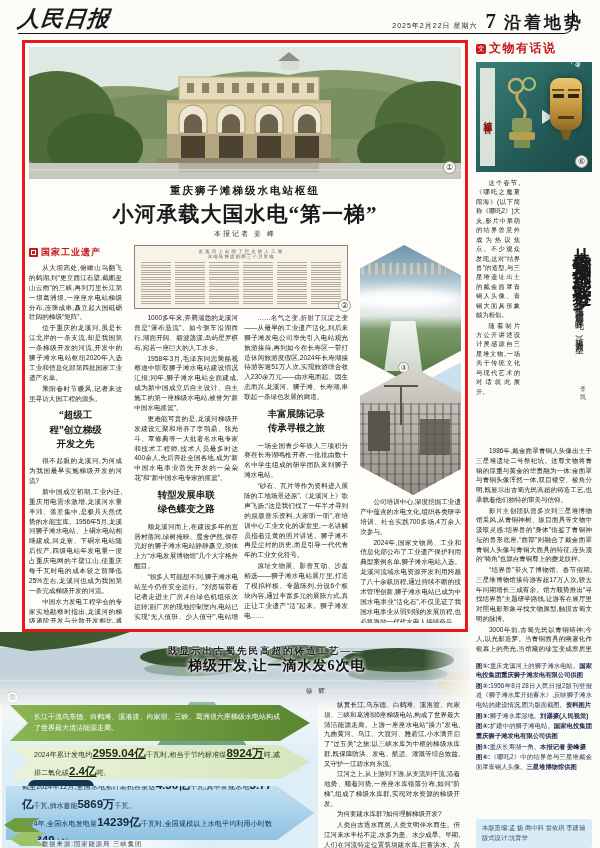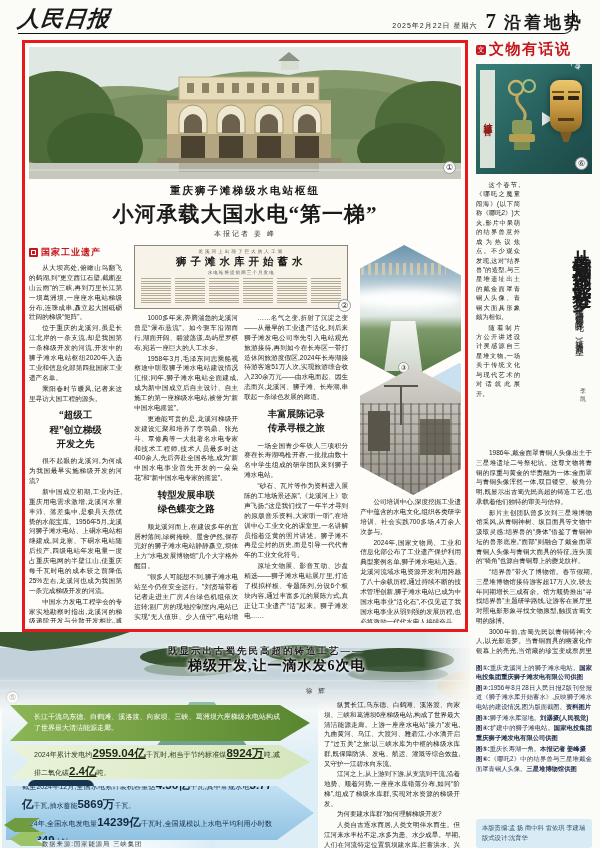--- a/index.html
+++ b/index.html
@@ -64,21 +64,21 @@
   .hex2{left:-6px;top:122px;width:118px;height:128px;background:linear-gradient(180deg,#d8d5cf,#938f86);}
   .hex2 .scaff{position:absolute;left:0;top:36px;right:0;bottom:0;opacity:.65;
     background:repeating-linear-gradient(90deg,rgba(55,50,42,.55) 0 2px,transparent 2px 8px),
                repeating-linear-gradient(rgba(55,50,42,.35) 0 2px,transparent 2px 10px);}
   .hex2 .blk{position:absolute;background:#5a554a;}
 
   
   .rcol{position:absolute;left:476px;top:40px;width:116px;height:808px;display:flex;flex-direction:column;overflow:hidden;}
   .rtag{display:flex;align-items:center;gap:3px;}
   .rtagicon{width:10px;height:10px;background:#c5161d;border-radius:2px;color:#fff;font-size:7px;line-height:10px;text-align:center;flex:none;}
-  .rtaglabel{color:#c5161d;font-weight:bold;font-size:15px;letter-spacing:1.5px;}
+  .rtaglabel{color:#c5161d;font-weight:bold;font-size:12px;letter-spacing:1.5px;}
   .artifact{position:relative;margin-top:5px;height:110px;background:linear-gradient(135deg,#39807a 0%,#245a57 60%,#1c4846 100%);overflow:hidden;}
   .art-strip{position:absolute;left:4px;top:6px;bottom:6px;width:15px;background:rgba(232,238,228,.92);
      display:flex;align-items:center;justify-content:center;}
   .vert{writing-mode:vertical-rl;text-orientation:upright;}
   .art-strip span{font-size:9px;font-weight:bold;color:#8b1a12;letter-spacing:2px;}
   .bronze{position:absolute;left:28px;top:14px;}
   .art-arrow{position:absolute;left:66px;top:48px;width:0;height:0;border:7px solid transparent;border-left:11px solid rgba(255,255,255,.85);}
   .mask{position:absolute;right:10px;top:16px;width:32px;height:52px;border-radius:9px 9px 12px 12px;
     background:linear-gradient(180deg,#ecc76d,#c2923c 60%,#8f6a25);box-shadow:0 0 6px rgba(0,0,0,.4);}
   .mask .eye{position:absolute;top:16px;width:11px;height:4px;background:#2e2310;border-radius:1px;}
@@ -230,21 +230,20 @@
         <p class="p">乘阳春时节暖风,记者来这里寻访大国工程的源头。</p>
         <div class="subhead serif">“超级工程”创立梯级开发之先</div>
         <p class="p">很不起眼的龙溪河,为何成为我国最早实施梯级开发的河流?</p>
         <p class="p">新中国成立初期,工业内迁,重庆用电需求激增,龙溪河水量丰沛、落差集中,是极具天然优势的水能宝库。1956年5月,龙溪河狮子滩水电站、上硐水电站相继建成,回龙寨、下硐水电站随后投产,四级电站年发电量一度占重庆电网的半壁江山,使重庆每千瓦时电的成本较之前降低25%左右,龙溪河也成为我国第一条完成梯级开发的河流。</p>
         <p class="p">中国水力发电工程学会的专家实地勘察时指出,龙溪河的梯级递阶开发与分散开发相比,减少弃水损失、通盘规划,梯上游水库控制调节,调节性能好,减轻了下游的防洪、施工导流等工程,可节约投资;倚靠同一个施工基地、调度机构和设备,减少了“额外费用”;多梯级水电站同时兴建,在统一指挥部调度下可在较短时间内相继建成发电,资金回收快、工程投资很快得到了回报。</p>
       </div>
 
       <div class="cmid">
         <div class="clip">
           <div class="clip-top">龙溪河上出现了巨大的人工湖</div>
-          <div class="clip-head serif">狮子滩水库开始蓄水</div>
           <div class="clip-sub">水电站将提前两三个月发电</div>
           <div class="fauxtext"></div>
           <span class="cnum" style="right:-4px;bottom:-4px;">②</span>
         </div>
         <div class="midcols">
           <div class="col">
             <p class="p">1000多年来,奔腾湍急的龙溪河曾是“瀑布悬流”。如今驱车沿湖而行,湖面开阔、碧波荡漾,岛屿星罗棋布,宛若一座巨大的人工水乡。</p>
             <p class="p">1958年3月,毛泽东同志乘船视察途中听取狮子滩水电站建设情况汇报;同年,狮子滩水电站全面建成,成为新中国成立后自主设计、自主施工的第一座梯级水电站,被誉为“新中国水电摇篮”。</p>
             <p class="p">更难能可贵的是,龙溪河梯级开发建设汇聚和培养了李鹗鼎、张光斗、覃修典等一大批著名水电专家和技术工程师,技术人员最多时达400余人,先后奔赴全国各地,成为“新中国水电事业首先开发的一朵朵花”和“新中国水电专家的摇篮”。</p>
             <div class="subhead serif">转型发展串联绿色蝶变之路</div>

